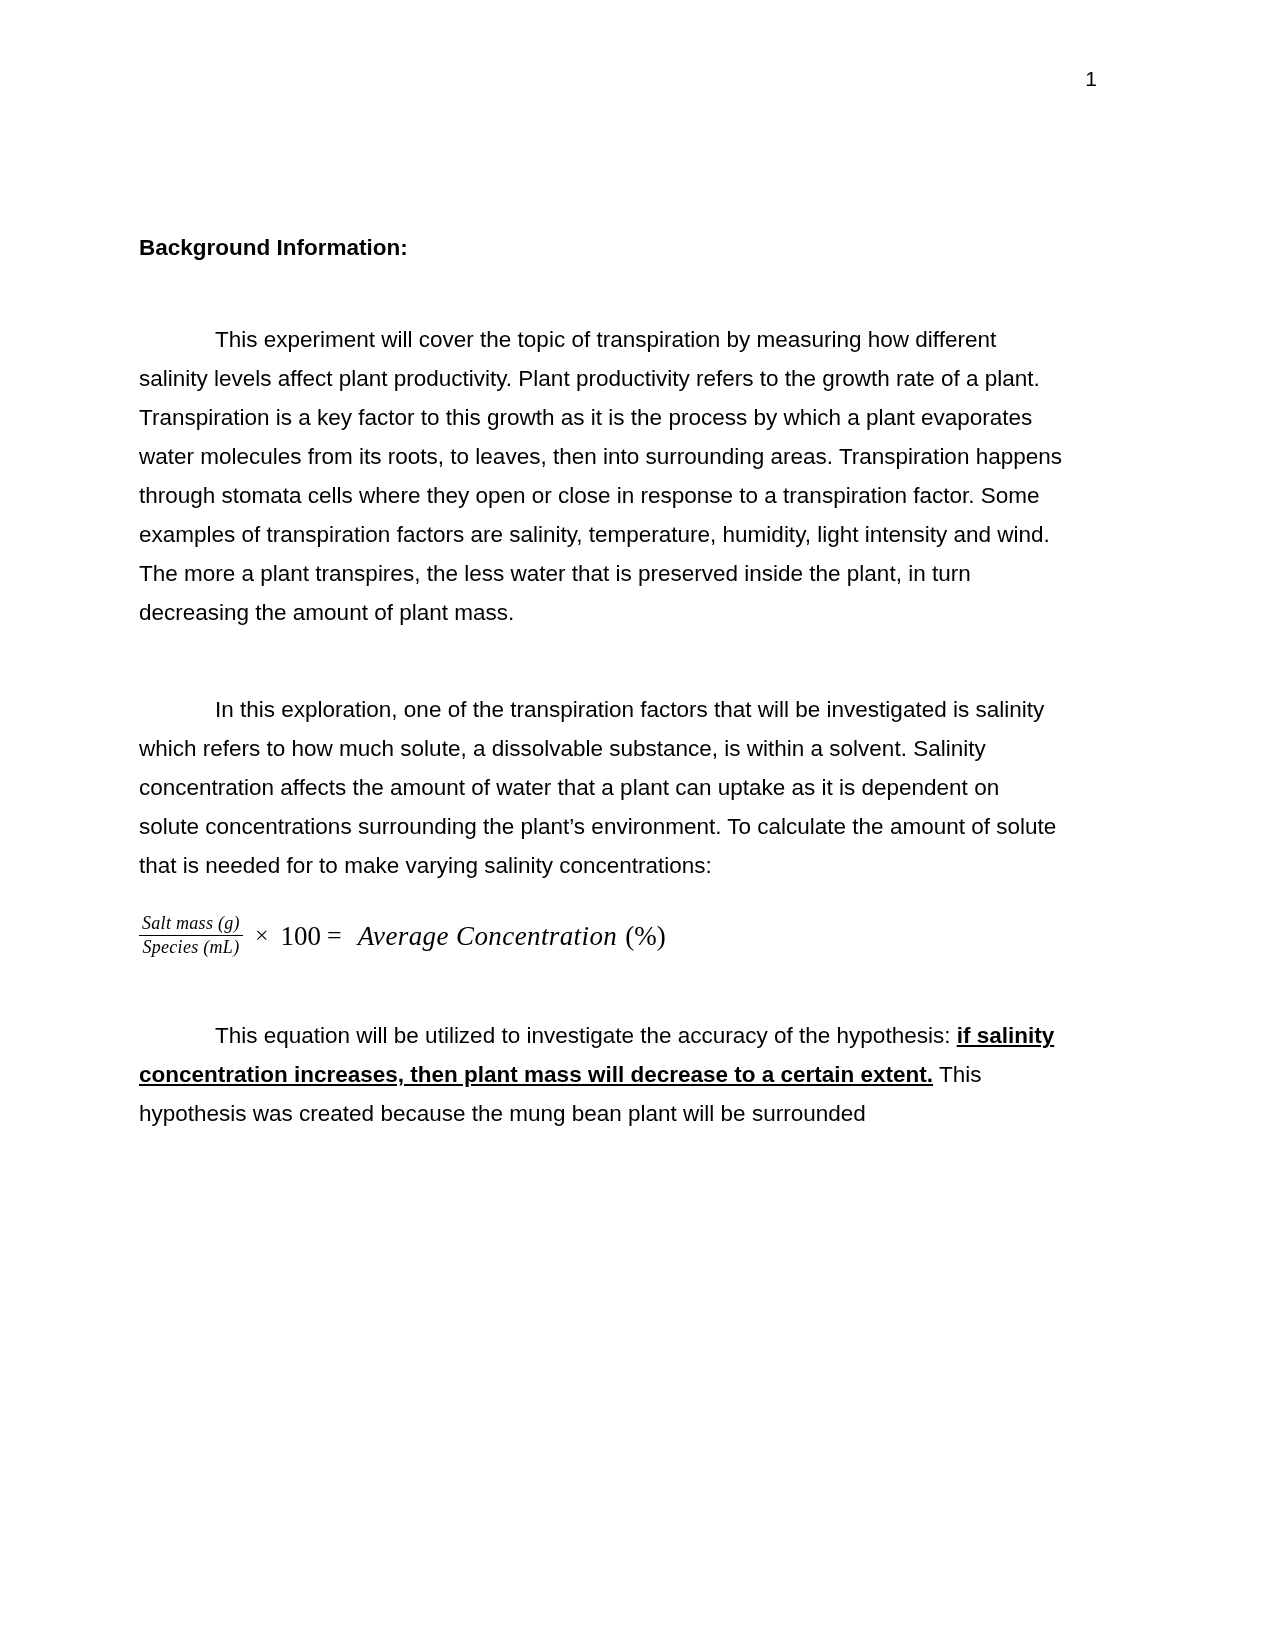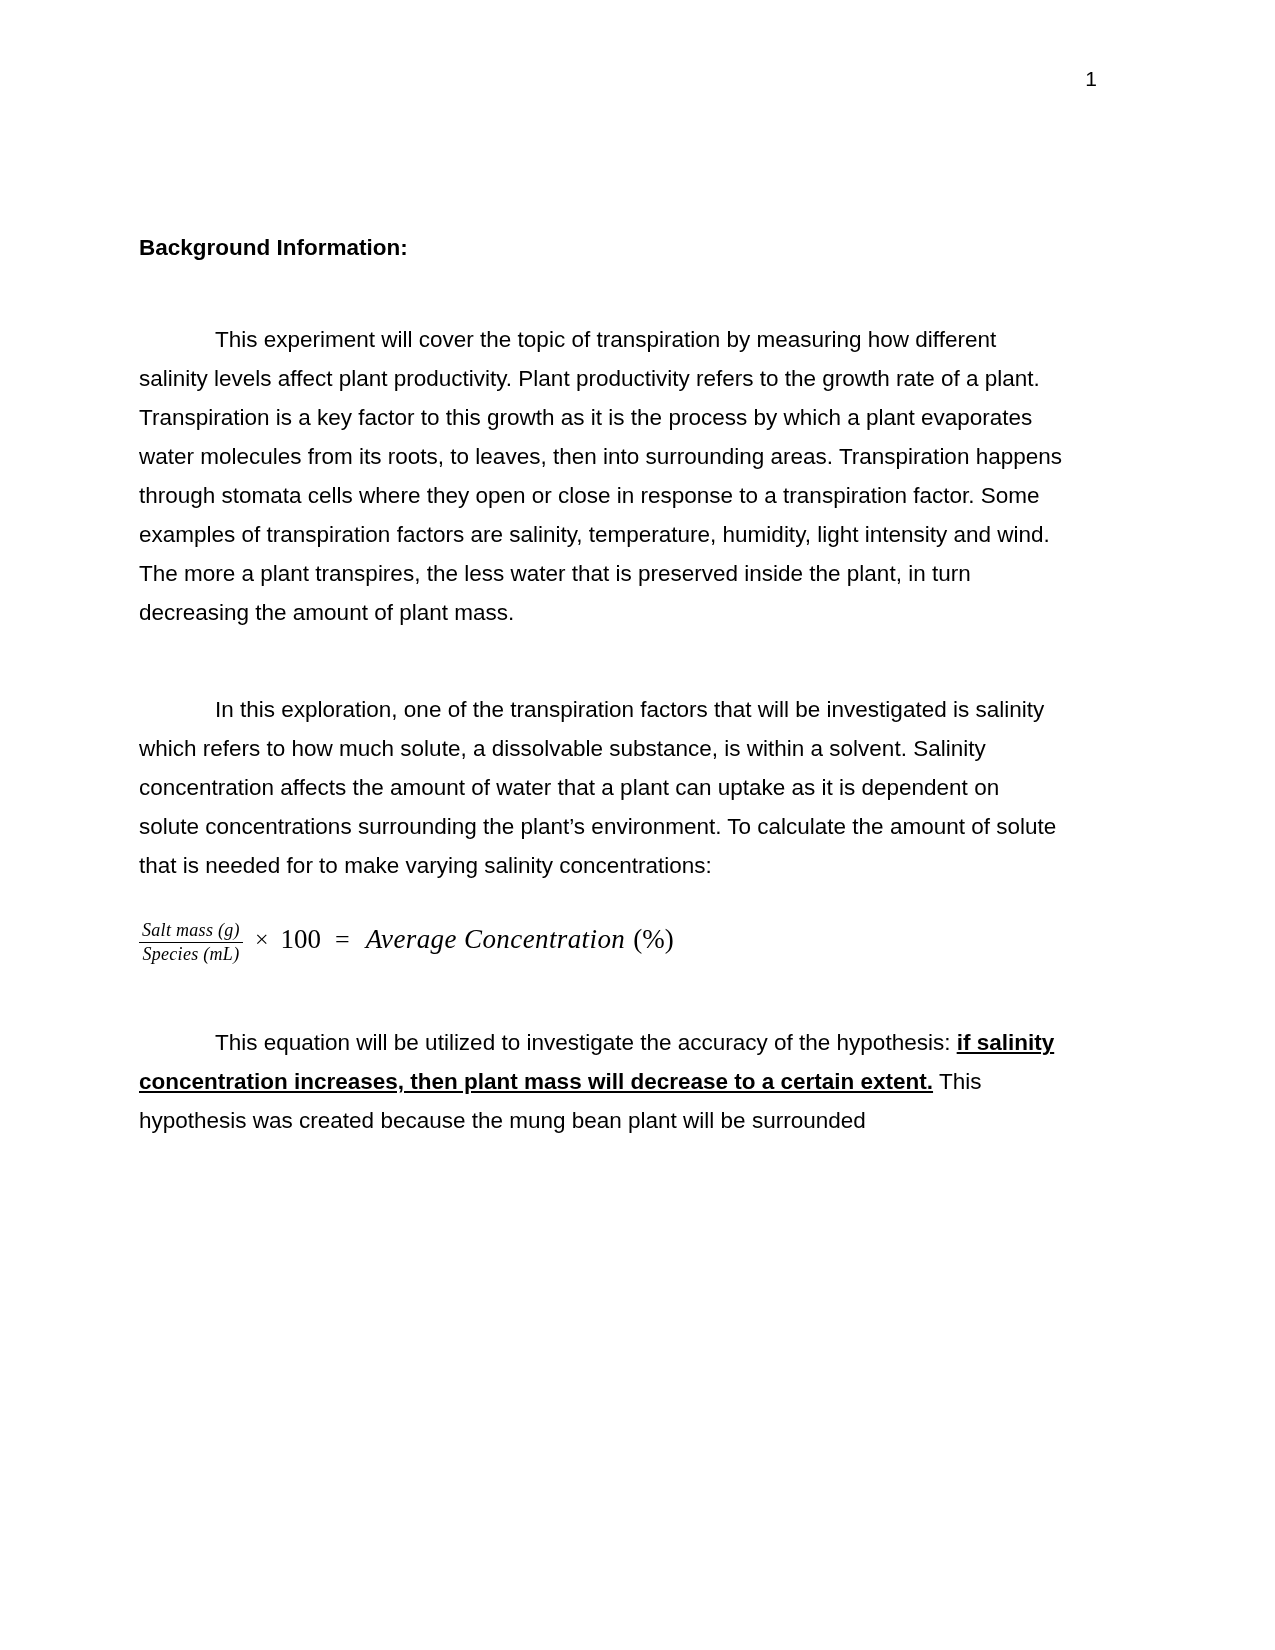--- a/index.html
+++ b/index.html
@@ -104,36 +104,35 @@
     justify-content: center;
     vertical-align: middle;
     font-size: 18px;
     line-height: 1.18;
     margin-right: 10px;
   }
   .frac .num {
     padding: 0 3px 1px 3px;
     border-bottom: 1.6px solid #000;
     letter-spacing: 0.3px;
-    margin-top: 7px;
   }
   .frac .den {
     padding: 1px 3px 0 3px;
     letter-spacing: 0.3px;
   }
   .eq-times {
     font-style: normal;
     font-size: 24px;
     margin: 0 12px 0 2px;
   }
   .eq-num {
     font-style: normal;
     font-family: "Liberation Serif", serif;
     font-size: 27px;
-    margin-right: 14px;
+    margin-right: 6px;
   }
   .eq-eq {
     font-style: normal;
     font-size: 26px;
     margin-right: 16px;
   }
   .eq-rhs {
     font-style: italic;
     letter-spacing: 0.4px;
   }

